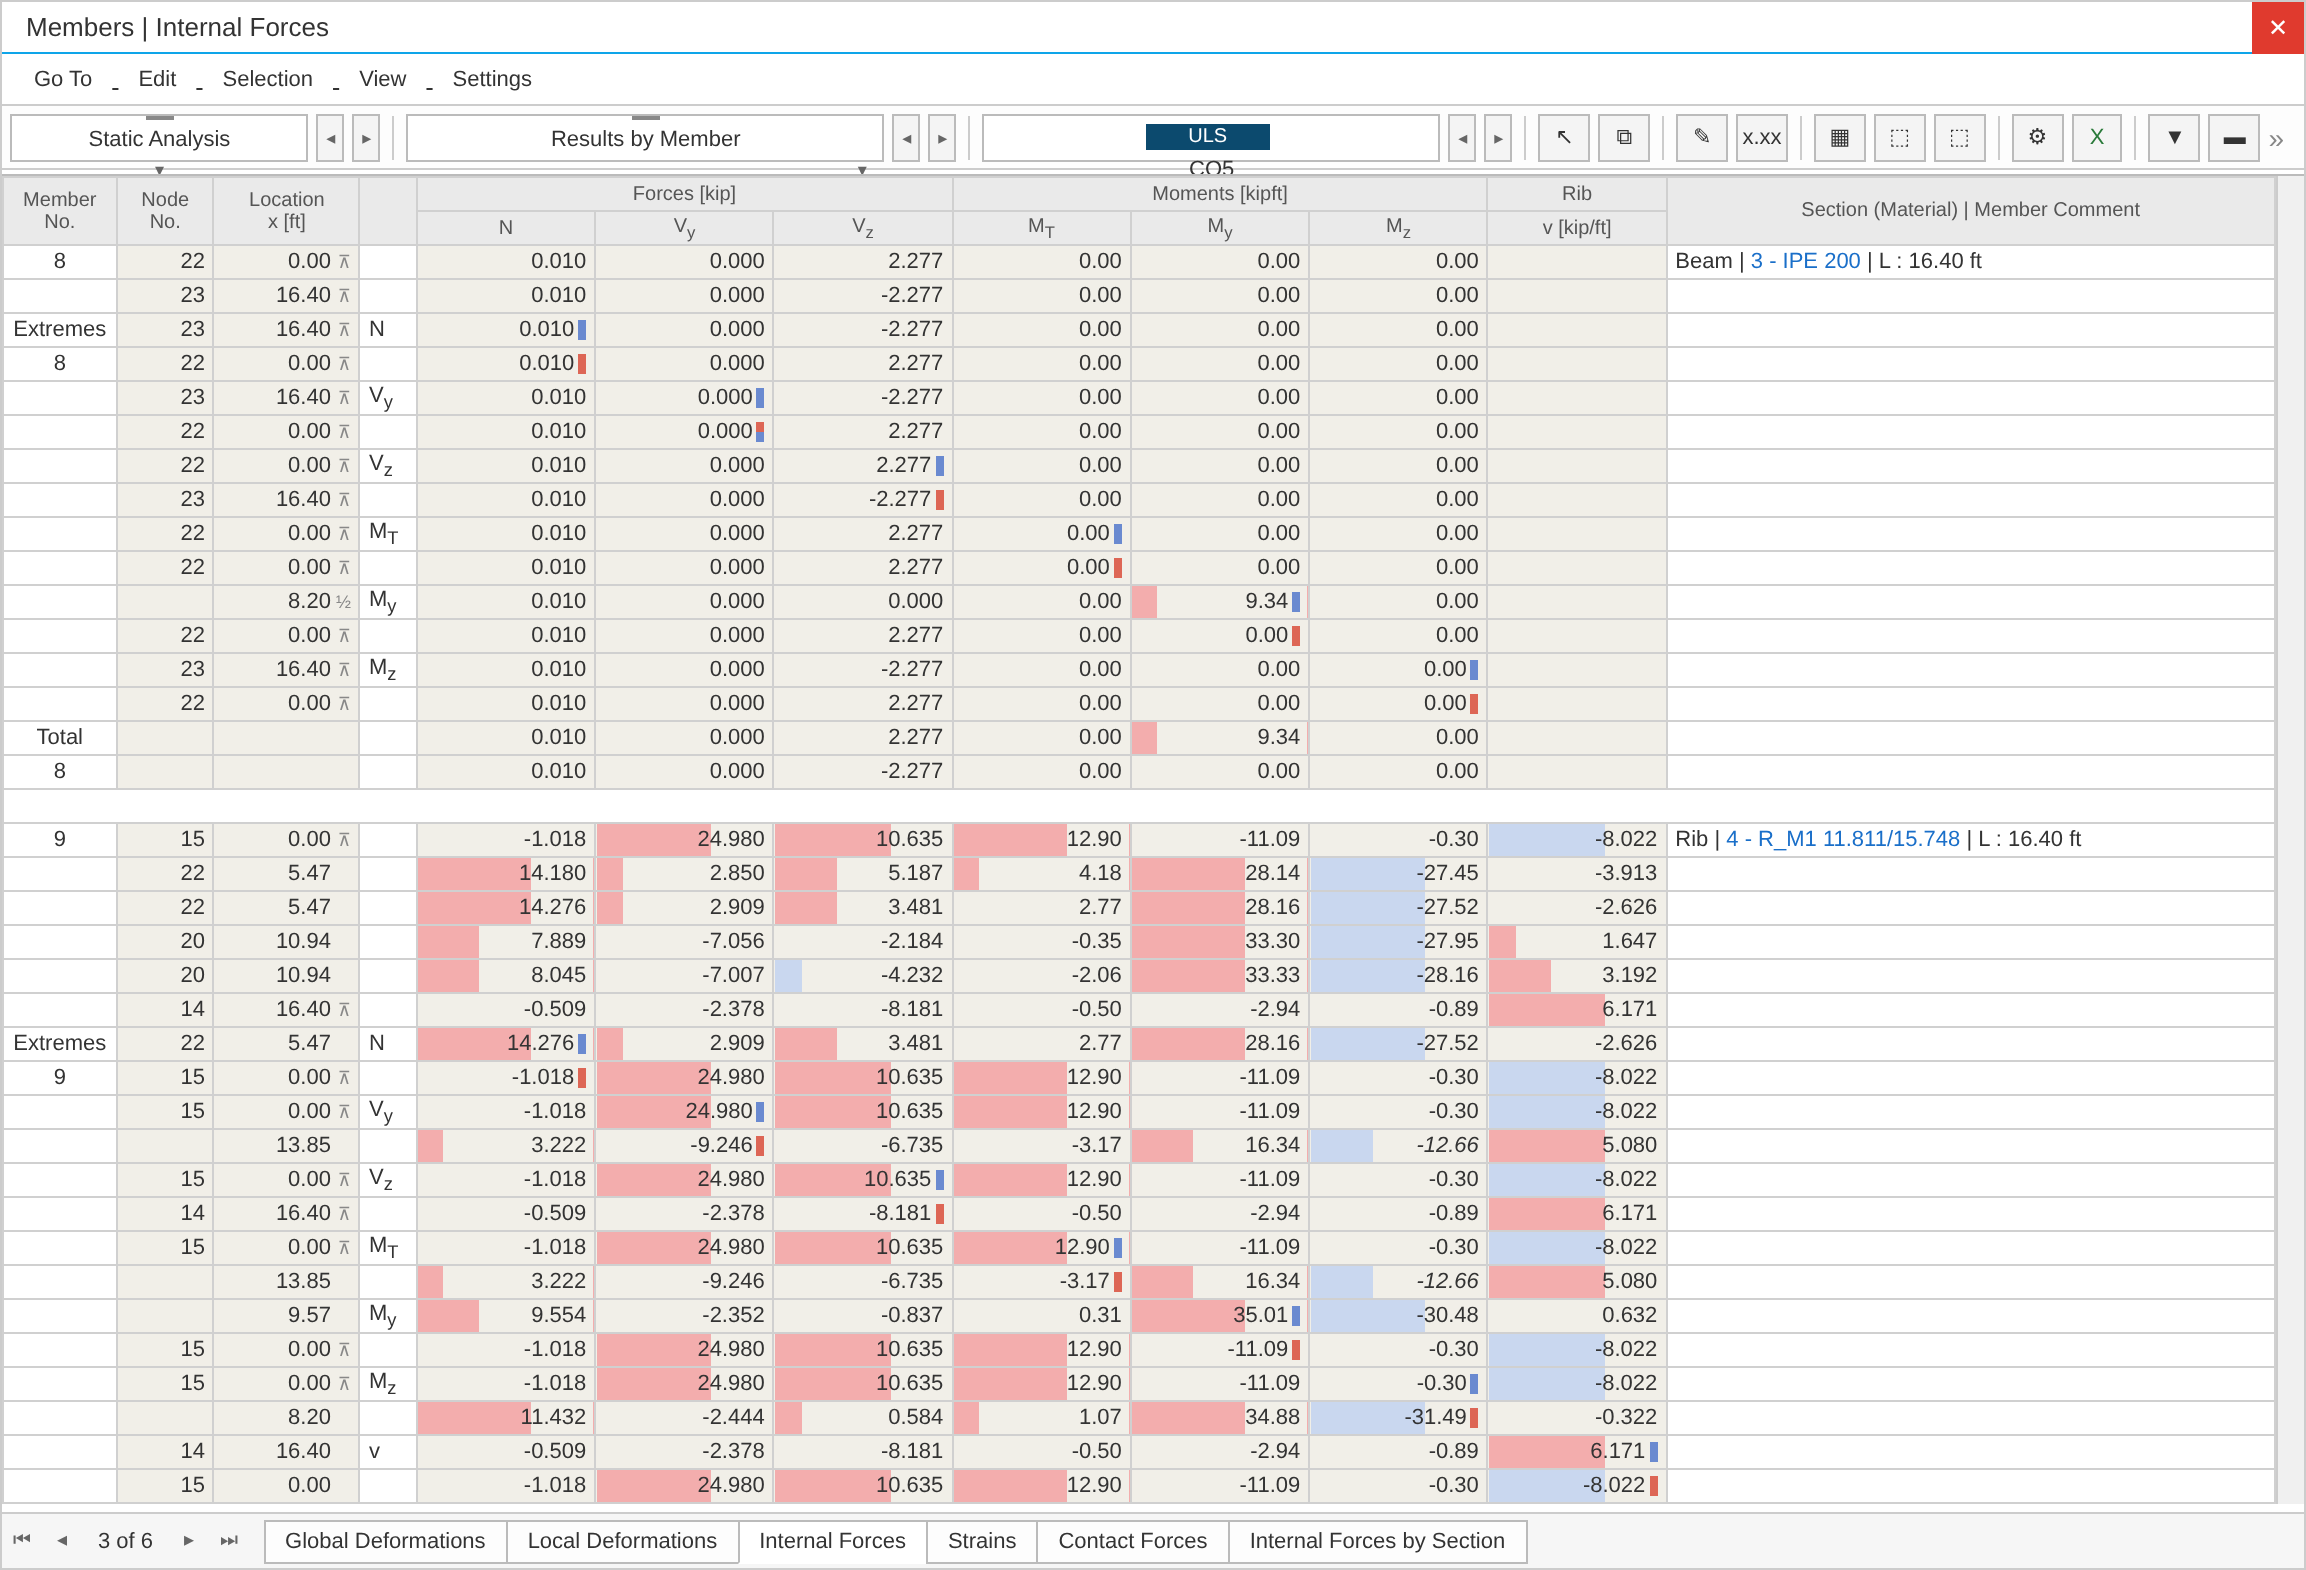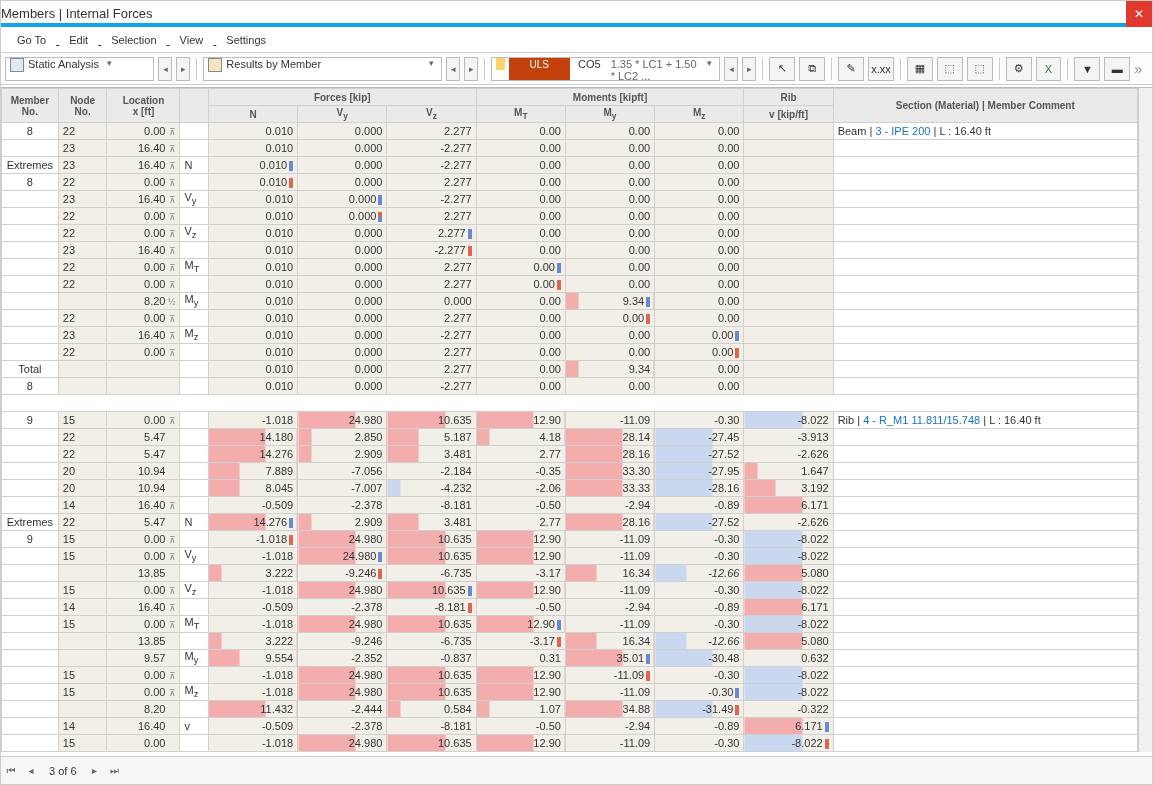--- a/index.html
+++ b/index.html
@@ -1,35 +1,35 @@
 <!DOCTYPE html>
 <html><head>
 <meta charset="utf-8">
 <style>
   * { box-sizing: border-box; }
   body { margin:0; font-family:"Segoe UI",Tahoma,Arial,sans-serif; font-size:11px; color:#333; background:#fff; width:1153px; height:785px; overflow:hidden; position:relative; border:1px solid #ccc;}
-  .titlebar { height:26px; line-height:26px; font-size:13px; position:relative; border-bottom:4px solid #0ea5e9; }
+  .titlebar { height:26px; line-height:26px; padding-left:12px; font-size:13px; position:relative; border-bottom:1px solid #0ea5e9; }
   .close-btn { position:absolute; right:0; top:0; width:26px; height:26px; background:#e03a2e; color:#fff; text-align:center; font-size:12px; line-height:26px; cursor:pointer;}
   .menubar { height:26px; line-height:26px; padding:0 6px; border-bottom:1px solid #ccc;text-decoration:underline;}
   .menubar span { display:inline-block; padding:0 10px;}
   .toolbar { height:32px; display:flex; align-items:center; padding:2px 4px; gap:4px; border-bottom:1px solid #ccc; background:#fdfdfd;}
-  .dropdown { height:24px; border:1px solid #bbb; background:#fff; display:flex; padding:0 4px; gap:4px; }
+  .dropdown { height:24px; border:1px solid #bbb; background:#fff; display:flex; align-items:center; padding:0 4px; gap:4px;flex-direction:column; }
   .dropdown .chev { font-size:9px; color:#666; padding:0 4px;}
   .arrow-btn { width:14px; height:24px; border:1px solid #bbb; background:#f4f4f4; text-align:center; font-size:9px; line-height:22px; color:#666; cursor:pointer;}
   .icon-btn { width:26px; height:24px; border:1px solid #bbb; background:#f4f4f4; display:flex; align-items:center; justify-content:center; cursor:pointer; font-size:11px;}
-  .uls-badge { background:#c2410c; color:#fff; padding:1px 21px; font-size:10px; margin-right:4px;}
+  .uls-badge { background:#0c4a6e; color:#fff; padding:1px 21px; font-size:10px; margin-right:4px;}
   .sep { width:1px; height:22px; background:#ccc; margin:0 2px;}
   .grid-wrap { position:absolute; top:86px; left:0; right:0; bottom:32px; overflow:hidden; border-top:1px solid #bbb;}
   .grid-scroll { position:absolute; top:0; left:0; right:14px; bottom:0; overflow-y:scroll; overflow-x:hidden;}
   table.grid { border-collapse:collapse; width:100%; table-layout:fixed; font-size:11px;}
   table.grid th, table.grid td { border:1px solid #d0d0d0; padding:0 4px; height:17px; white-space:nowrap; overflow:hidden;}
-  table.grid th { background:#eaeaea; font-weight:bold; text-align:center; font-size:10px; color:#555;}
+  table.grid th { background:#eaeaea; font-weight:normal; text-align:center; font-size:10px; color:#555;}
   td.alt { background:#f1efe8;}
   td.num { text-align:right; font-variant-numeric:tabular-nums; position:relative;}
-  td.center { text-align:left;}
+  td.center { text-align:right;}
   td.left { text-align:left; padding-left:6px;}
   td.rowhead { text-align:center;}
   td.bar-strong { background:linear-gradient(to right,#f3adad 0%,#f3adad 65%, #f1efe8 65%);margin-left:31px;}
   td.bar-mid { background:linear-gradient(to right,#f3adad 0%,#f3adad 35%, #f1efe8 35%);}
   td.bar-weak { background:linear-gradient(to right,#f3adad 0%,#f3adad 15%, #f1efe8 15%);text-align:right;}
   td.bar-blue-strong { background:linear-gradient(to right,#c9d7ef 0%, #c9d7ef 65%, #f1efe8 65%);}
   td.bar-blue-mid { background:linear-gradient(to right,#c9d7ef 0%, #c9d7ef 35%, #f1efe8 35%);font-style:italic;}
   td.bar-blue-weak { background:linear-gradient(to right,#c9d7ef 0%, #c9d7ef 15%, #f1efe8 15%);}
   .marker { display:inline-block; width:4px; height:10px; vertical-align:middle; margin-left:2px;}
   .m-red {background:#d65;} .m-blue{background:#6a8ad0;} .m-mix{background:linear-gradient(#d65 0 50%,#6a8ad0 50% 100%);}
@@ -672,13 +672,21 @@
   </div>
   <div class="scroll-stub"></div>
 </div>
 
 <div class="footer-bar">
   <div class="nav-btn">⏮</div>
   <div class="nav-btn">◂</div>
   <div style="padding:0 8px">3 of 6</div>
   <div class="nav-btn">▸</div>
   <div class="nav-btn">⏭</div>
+  <div id="tabs" style="display:flex;margin-left:8px">
+      <div class="tab">Global Deformations</div>
+      <div class="tab">Local Deformations</div>
+      <div class="tab active">Internal Forces</div>
+      <div class="tab">Strains</div>
+      <div class="tab">Contact Forces</div>
+      <div class="tab">Internal Forces by Section</div>
+    </div>
 </div>
 
 </body></html>

